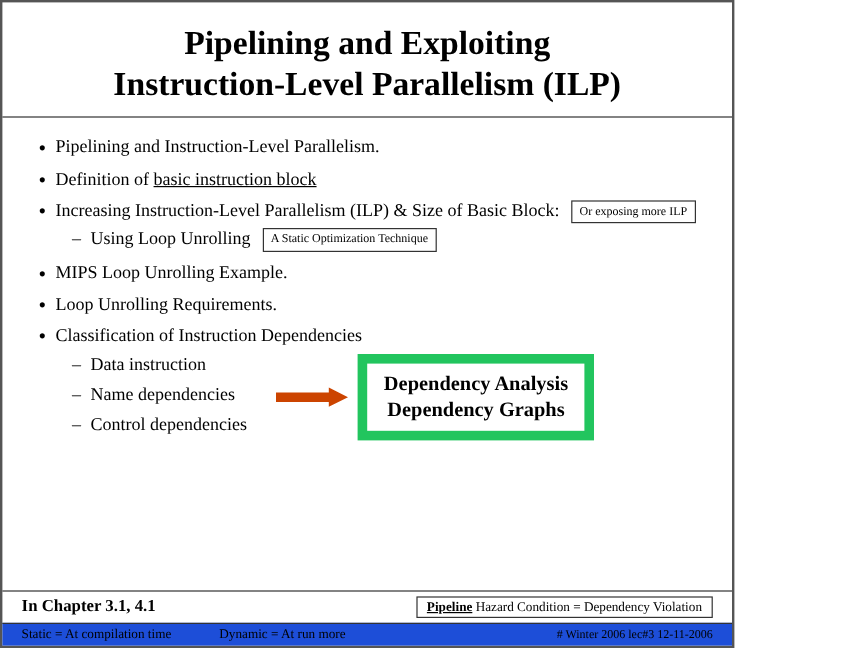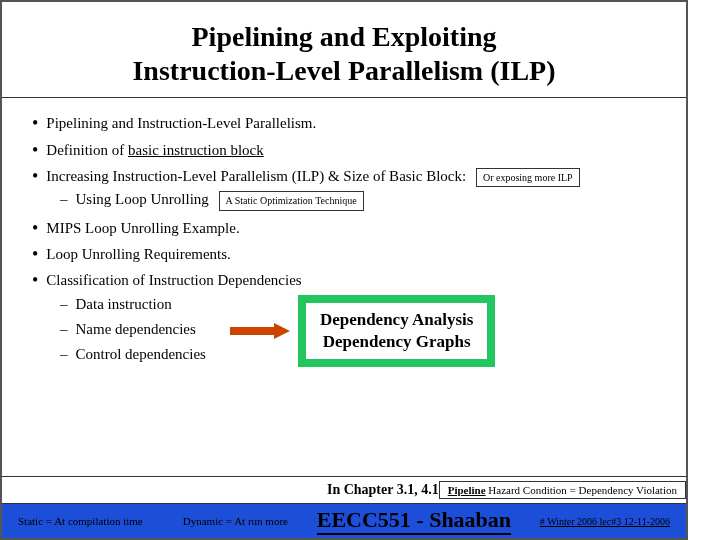--- a/index.html
+++ b/index.html
@@ -4,21 +4,21 @@
   <style>
     * { box-sizing: border-box; margin: 0; padding: 0; }
     body {
       width: 720px;
       height: 540px;
       background: #fff;
       font-family: 'Times New Roman', Times, serif;
       overflow: hidden;
     }
     .slide {
-      width: 688px;
+      width: 612px;
       height: 540px;
       background: #fff;
       border: 2px solid #555;
       display: flex;
       flex-direction: column;
       padding: 0;
     }
     .title-area {
       text-align: center;
       padding: 18px 30px 10px;
@@ -94,22 +94,22 @@
       width: 60px;
       height: 24px;
       display: inline-block;
       margin: 0 8px;
       vertical-align: middle;
     }
     .footer-row {
       display: flex;
       align-items: center;
       border-top: 1px solid #333;
-      padding: 4px 0;
-      justify-content: flex-end;
+      padding: 4px 16px;
+      justify-content: space-between;
     }
     .chapter-label {
       font-size: 14px;
       font-weight: bold;
       font-family: 'Times New Roman', Times, serif;
     }
     .pipeline-box {
       border: 1px solid #333;
       padding: 2px 8px;
       font-size: 11px;
@@ -137,21 +137,20 @@
     .eecc-title {
       font-size: 22px;
       font-weight: bold;
       font-family: 'Times New Roman', Times, serif;
       border-bottom: 2px solid #000;
     }
     .winter-info {
       font-size: 10px;
       font-family: 'Times New Roman', Times, serif;
       text-align: left;
-      text-decoration: underline;
     }
     .li-text {
       flex: 1;
     }
   </style>
 </head>
 <body>
 
 <div class="slide">
 
@@ -247,18 +246,15 @@
       <span class="pipeline-text-bold">Pipeline</span>
       <span>Hazard Condition = Dependency Violation</span>
     </div>
   </div>
 
   <div class="bottom-bar">
     <div class="static-dyn-row">
       <span>Static = At compilation time</span>
       <span>Dynamic = At run more</span>
     </div>
-    <div style="text-align:center;">
-      <div class="eecc-title">EECC551 - Shaaban</div>
-    </div>
     <div class="winter-info"># Winter 2006  lec#3  12-11-2006</div>
   </div>
 </div>
 
 </body></html>

